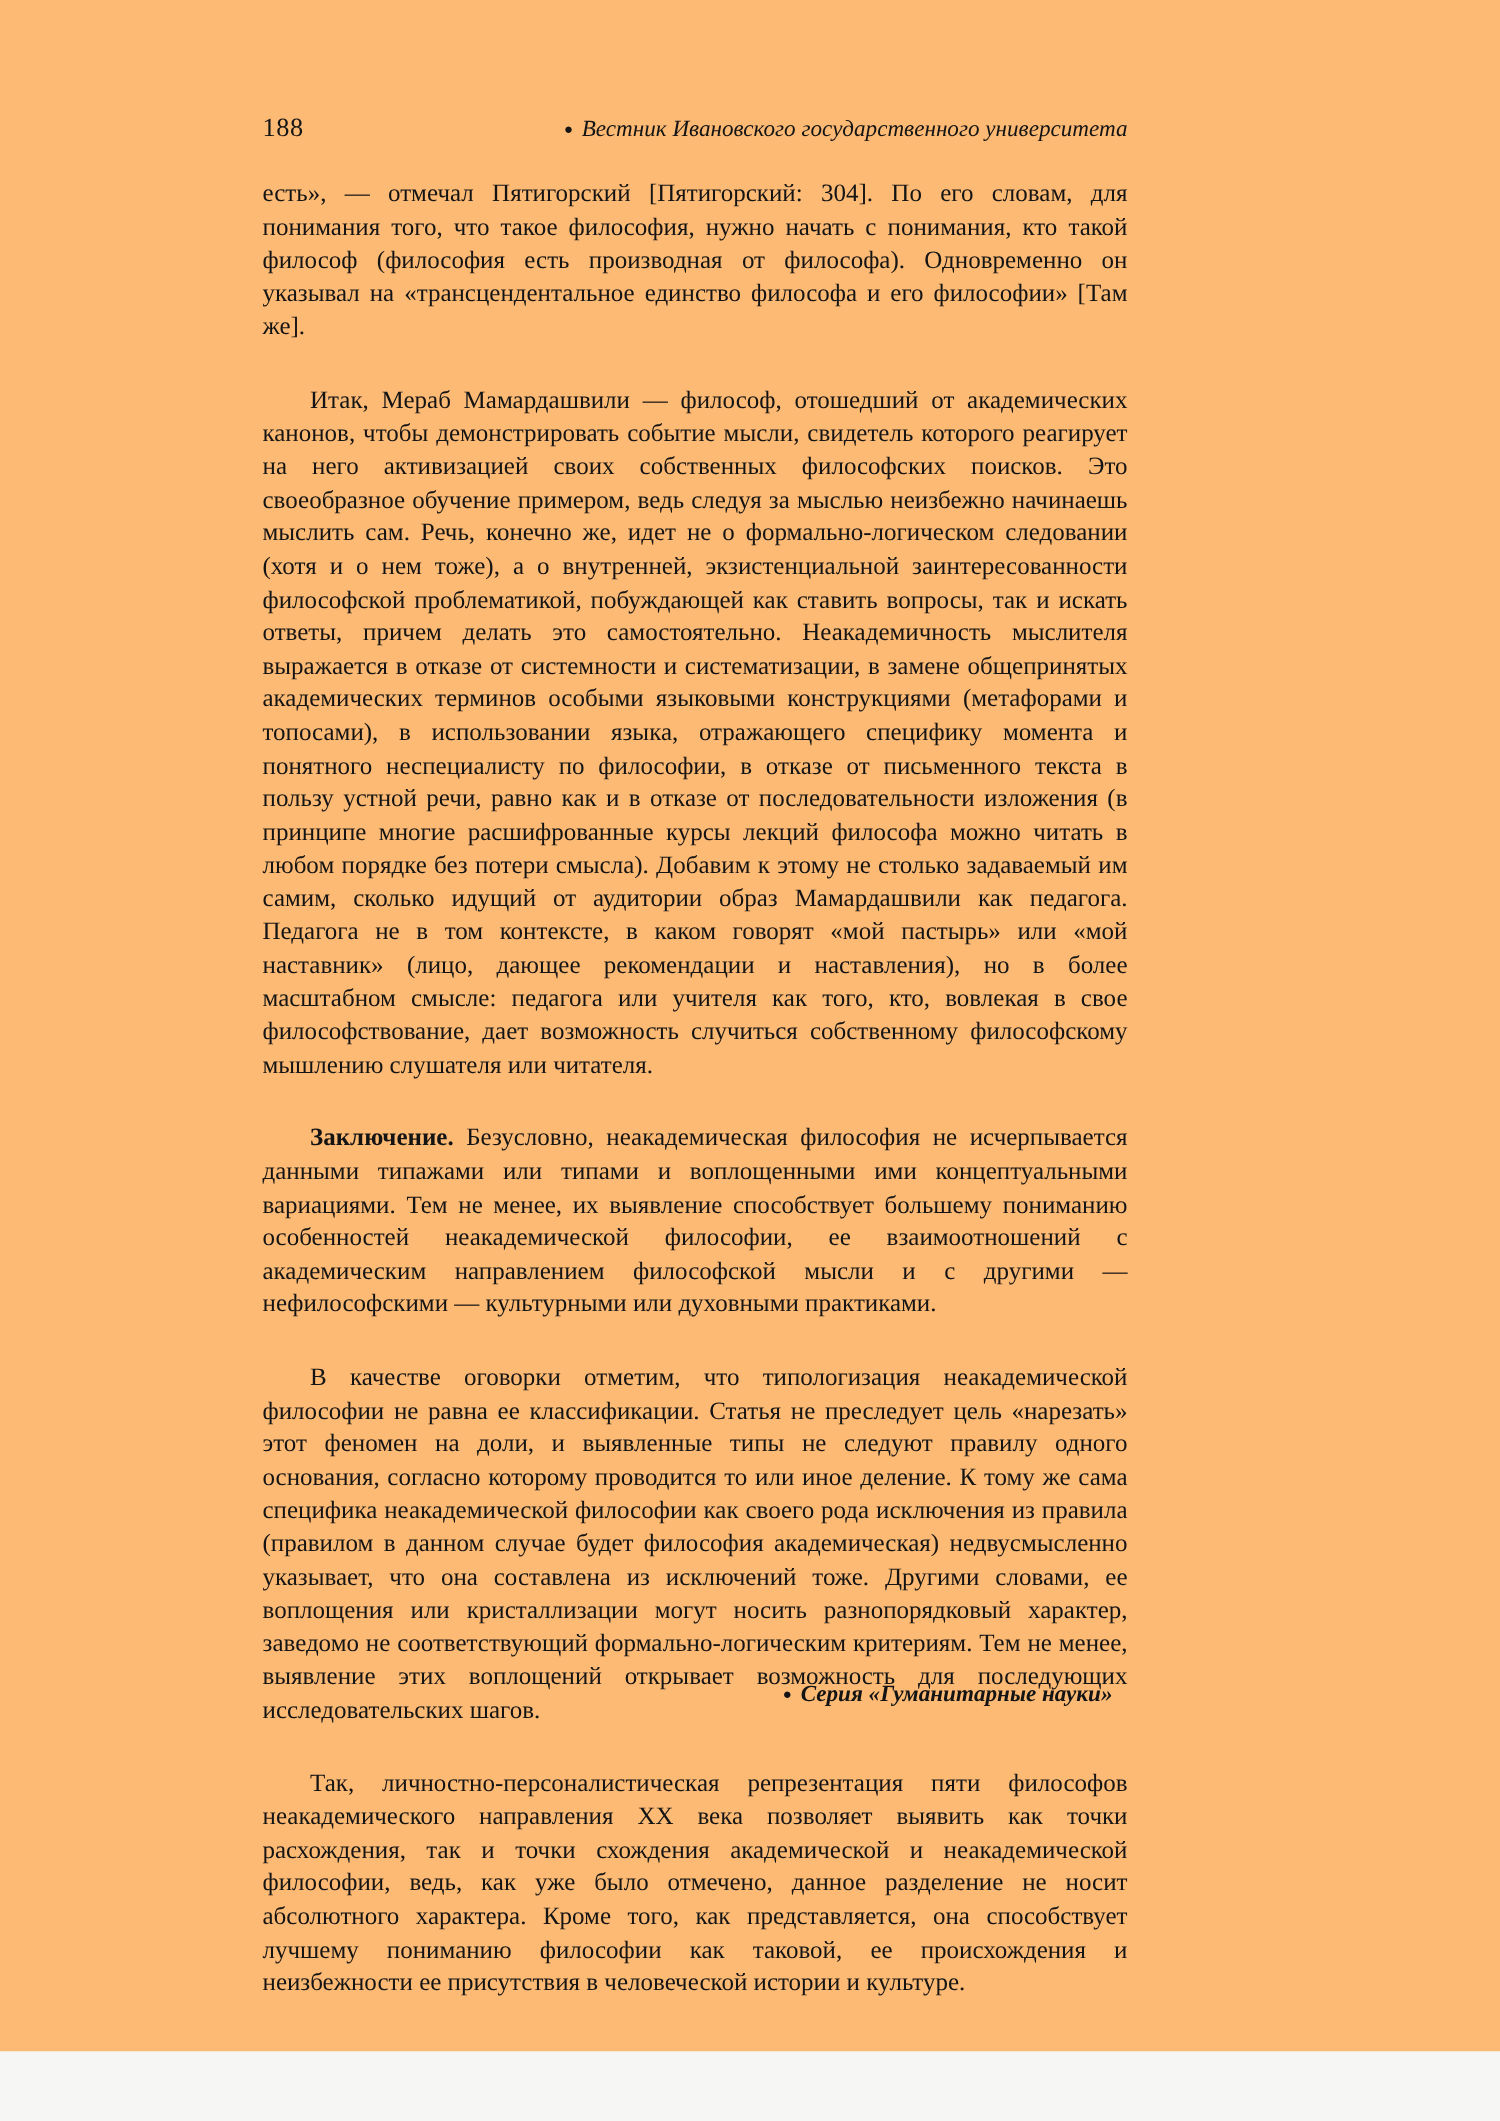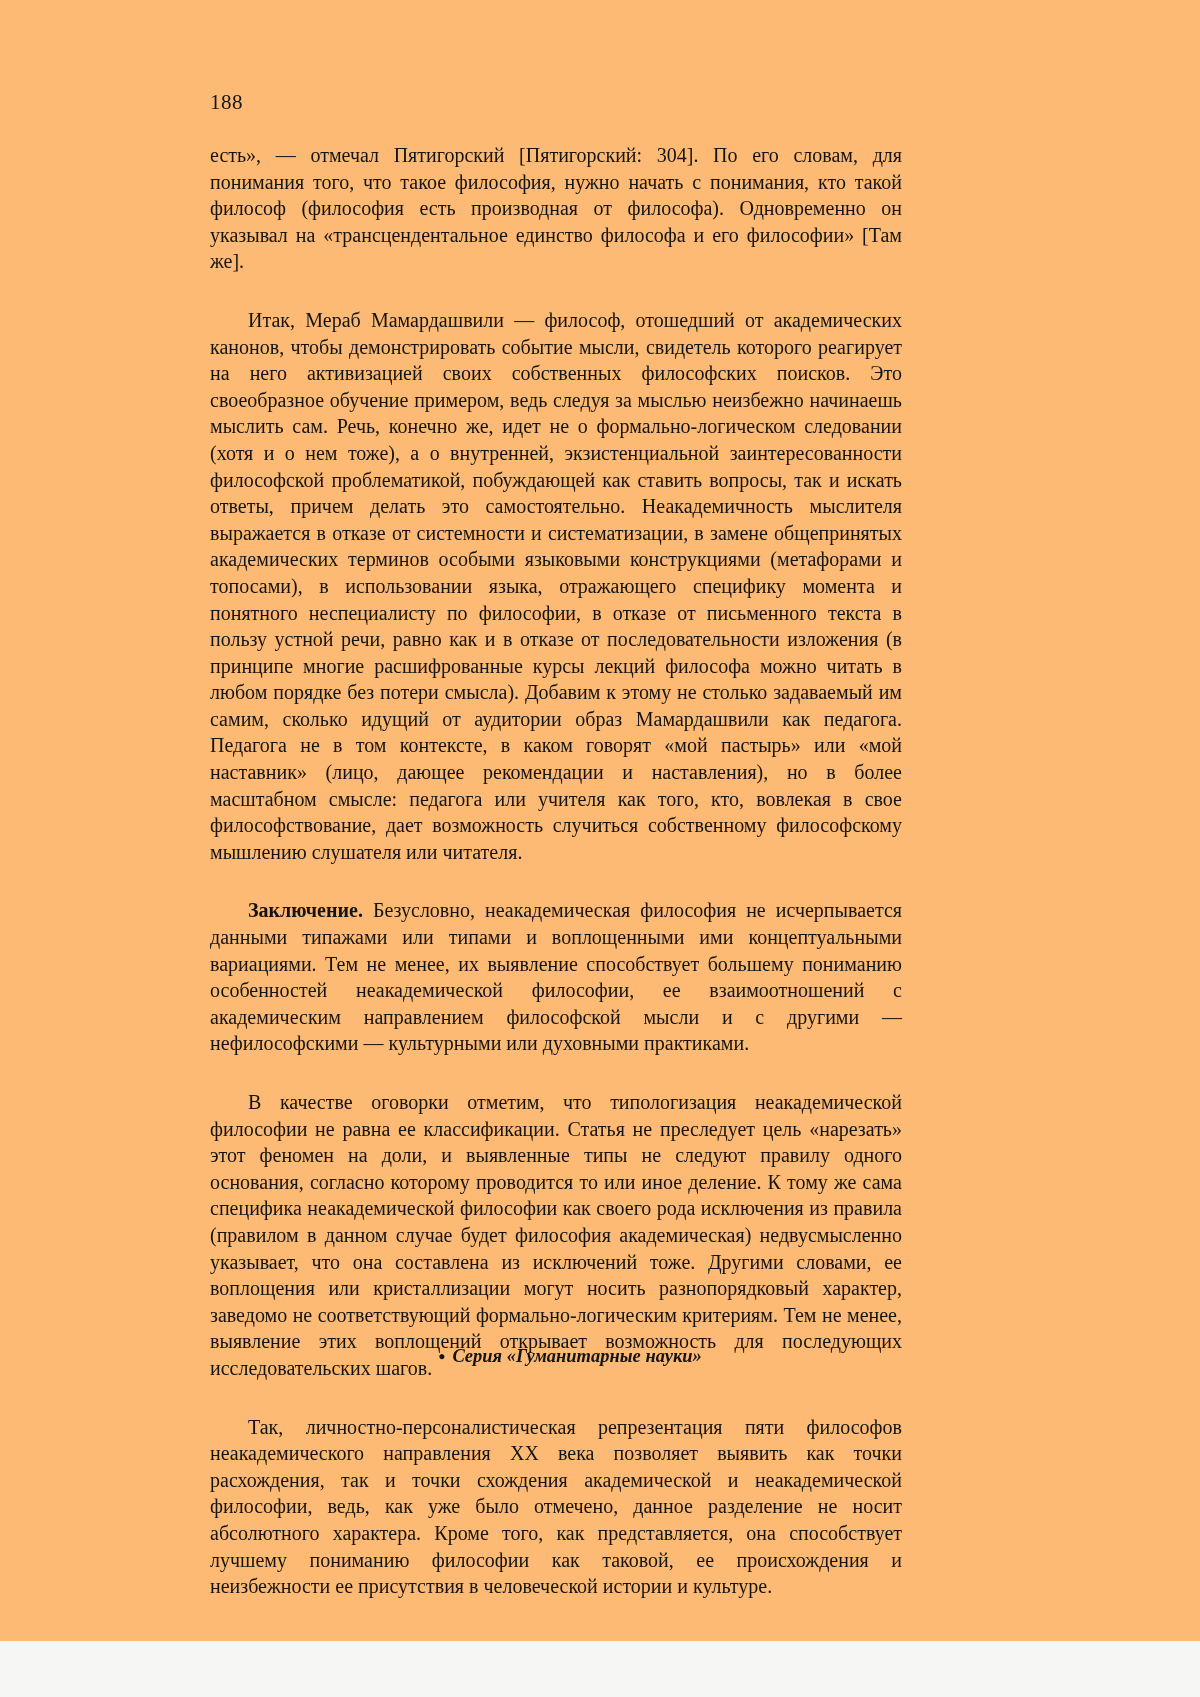--- a/index.html
+++ b/index.html
@@ -56,42 +56,43 @@
   .body-text p {
     margin: 0;
     padding: 0;
   }
   .body-text p.indent {
     text-indent: 38px;
     margin-top: 32px;
   }
   .page-footer {
     position: absolute;
-    left: 224px;
+    left: 198px;
     top: 1346px;
     width: 692px;
-    text-align: center;
+    text-align: right;
     font-style: italic;
     font-weight: bold;
     font-size: 18.5px;
     white-space: nowrap;
   }
   .page-footer .bullet {
     font-weight: normal;
   }
 </style>
 </head>
 <body>
 
 <div class="page">
 
   <div class="column">
 
     <div class="running-head">
       <span class="page-number">188</span>
+      <span class="journal-title"><span class="bullet">●</span><span>Вестник Ивановского государственного университета</span></span>
     </div>
 
     <div class="body-text">
       <p>есть», — отмечал Пятигорский [Пятигорский: 304]. По его словам, для понимания того, что такое философия, нужно начать с понимания, кто такой философ (философия есть производная от философа). Одновременно он указывал на «трансцендентальное единство философа и его философии» [Там же].</p>
       <p class="indent">Итак, Мераб Мамардашвили — философ, отошедший от академических канонов, чтобы демонстрировать событие мысли, свидетель которого реагирует на него активизацией своих собственных философских поисков. Это своеобразное обучение примером, ведь следуя за мыслью неизбежно начинаешь мыслить сам. Речь, конечно же, идет не о формально-логическом следовании (хотя и о нем тоже), а о внутренней, экзистенциальной заинтересованности философской проблематикой, побуждающей как ставить вопросы, так и искать ответы, причем делать это самостоятельно. Неакадемичность мыслителя выражается в отказе от системности и систематизации, в замене общепринятых академических терминов особыми языковыми конструкциями (метафорами и топосами), в использовании языка, отражающего специфику момента и понятного неспециалисту по философии, в отказе от письменного текста в пользу устной речи, равно как и в отказе от последовательности изложения (в принципе многие расшифрованные курсы лекций философа можно читать в любом порядке без потери смысла). Добавим к этому не столько задаваемый им самим, сколько идущий от аудитории образ Мамардашвили как педагога. Педагога не в том контексте, в каком говорят «мой пастырь» или «мой наставник» (лицо, дающее рекомендации и наставления), но в более масштабном смысле: педагога или учителя как того, кто, вовлекая в свое философствование, дает возможность случиться собственному философскому мышлению слушателя или читателя.</p>
       <p class="indent"><b>Заключение.</b> <span>Безусловно, неакадемическая философия не исчерпывается данными типажами или типами и воплощенными ими концептуальными вариациями. Тем не менее, их выявление способствует большему пониманию особенностей неакадемической философии, ее взаимоотношений с академическим направлением философской мысли и с другими — нефилософскими — культурными или духовными практиками.</span></p>
       <p class="indent">В качестве оговорки отметим, что типологизация неакадемической философии не равна ее классификации. Статья не преследует цель «нарезать» этот феномен на доли, и выявленные типы не следуют правилу одного основания, согласно которому проводится то или иное деление. К тому же сама специфика неакадемической философии как своего рода исключения из правила (правилом в данном случае будет философия академическая) недвусмысленно указывает, что она составлена из исключений тоже. Другими словами, ее воплощения или кристаллизации могут носить разнопорядковый характер, заведомо не соответствующий формально-логическим критериям. Тем не менее, выявление этих воплощений открывает возможность для последующих исследовательских шагов.</p>
       <p class="indent">Так, личностно-персоналистическая репрезентация пяти философов неакадемического направления XX века позволяет выявить как точки расхождения, так и точки схождения академической и неакадемической философии, ведь, как уже было отмечено, данное разделение не носит абсолютного характера. Кроме того, как представляется, она способствует лучшему пониманию философии как таковой, ее происхождения и неизбежности ее присутствия в человеческой истории и культуре.</p>
     </div>
 

